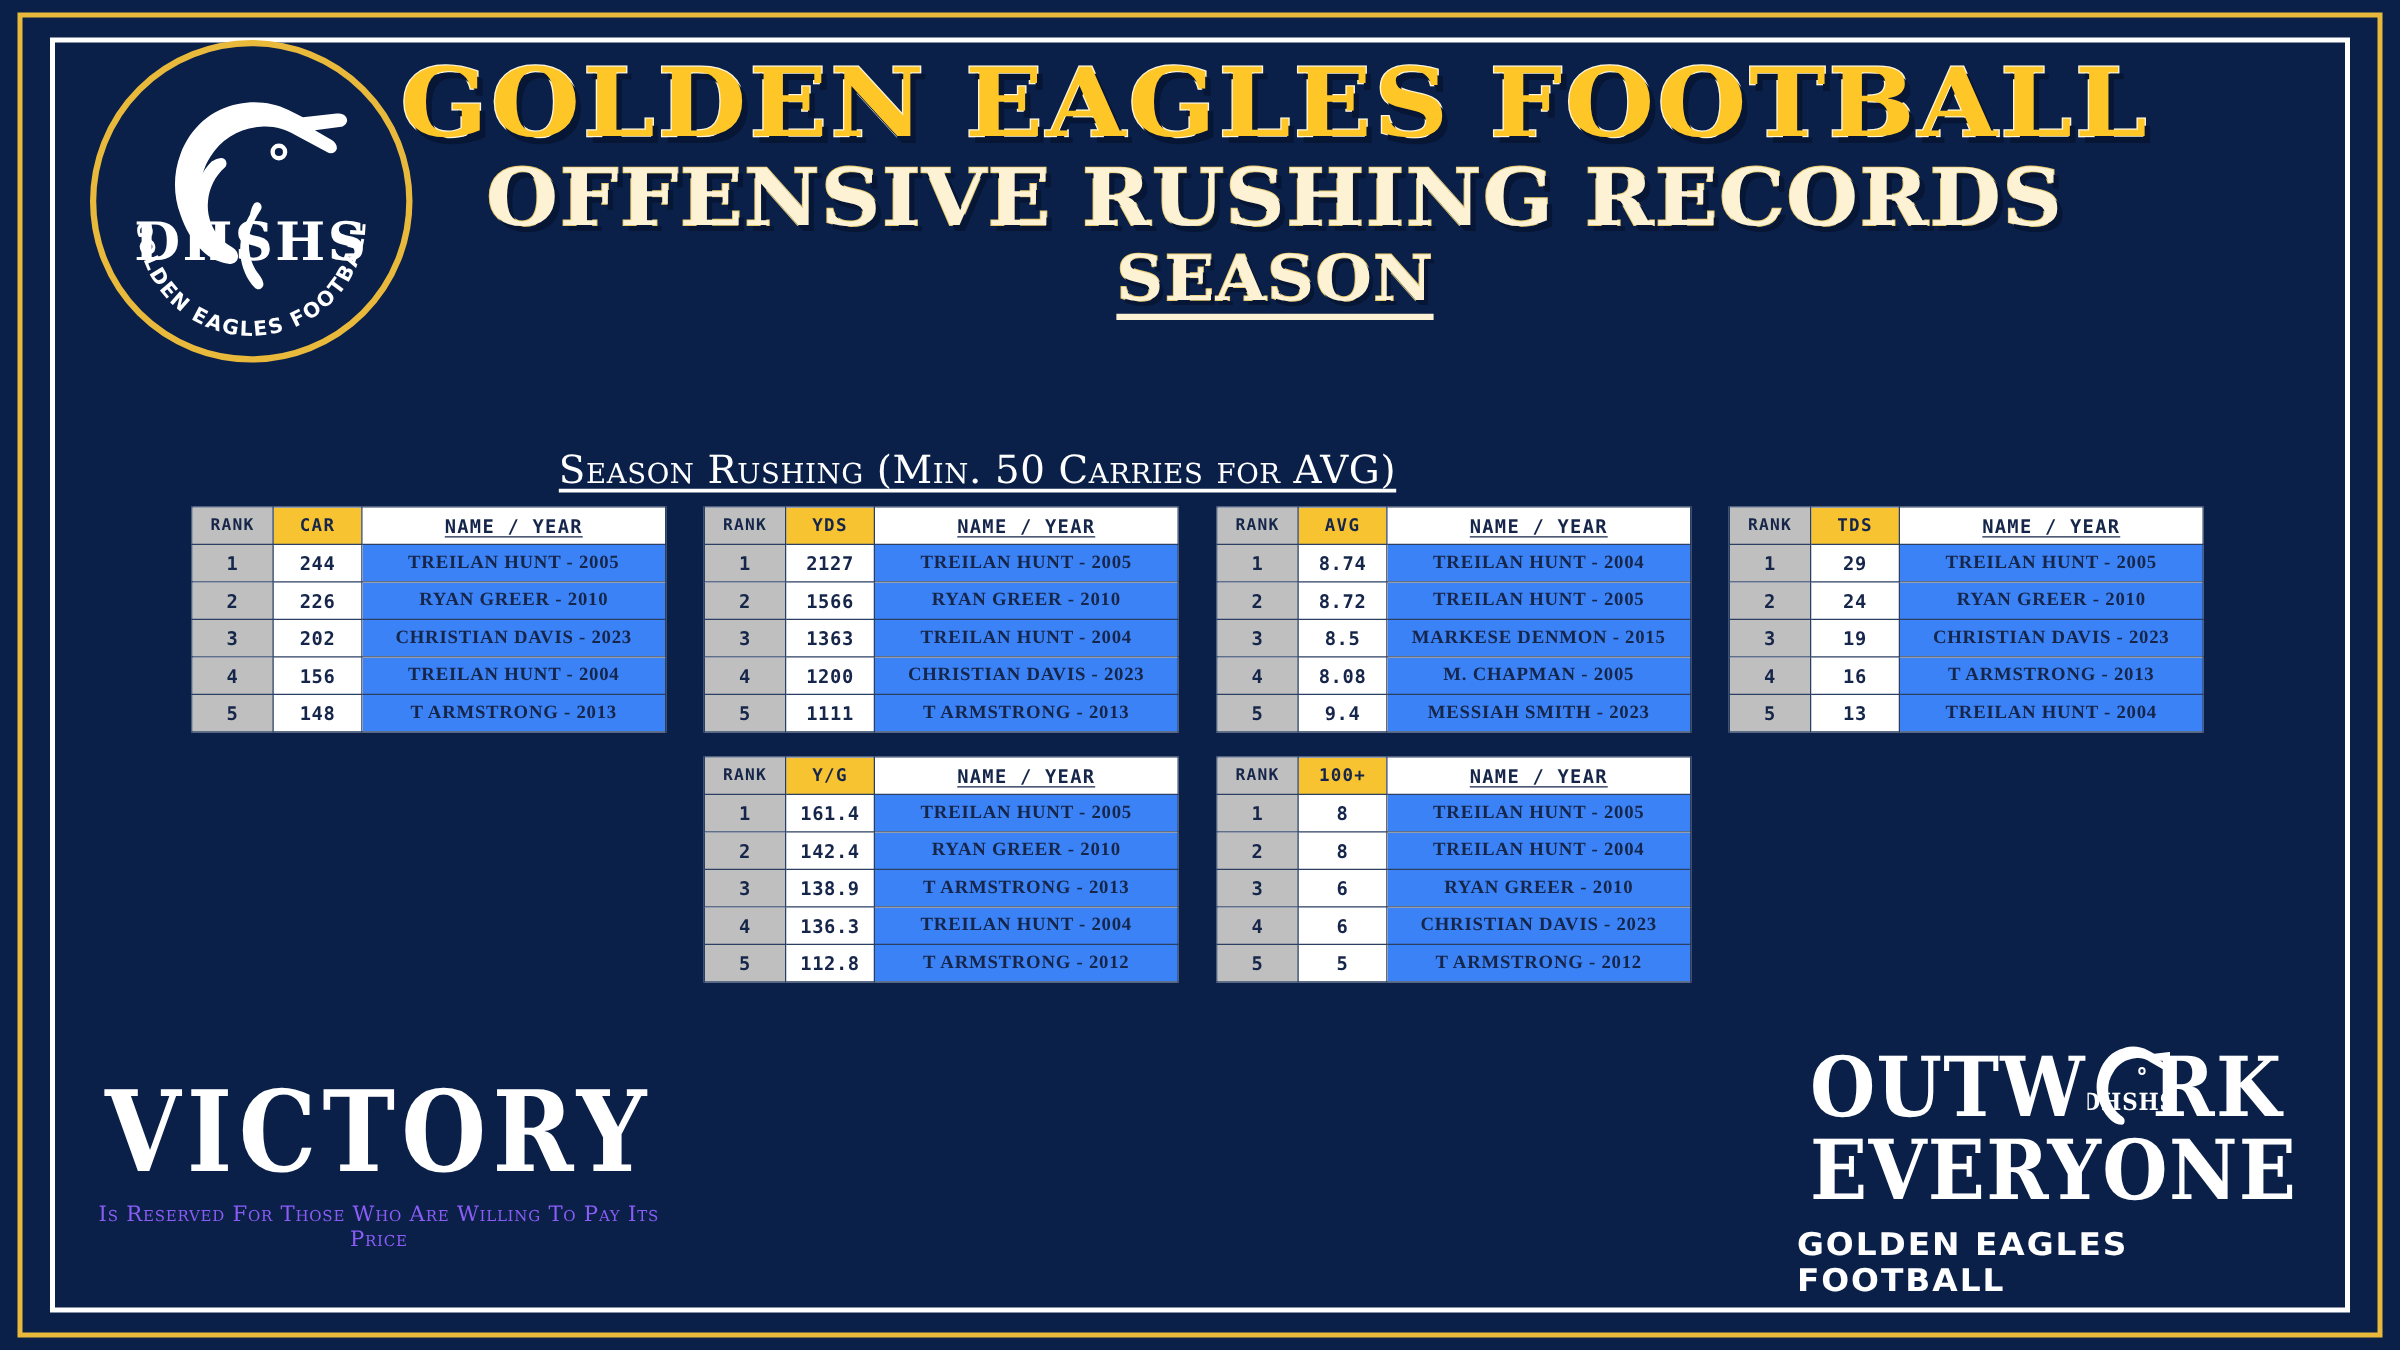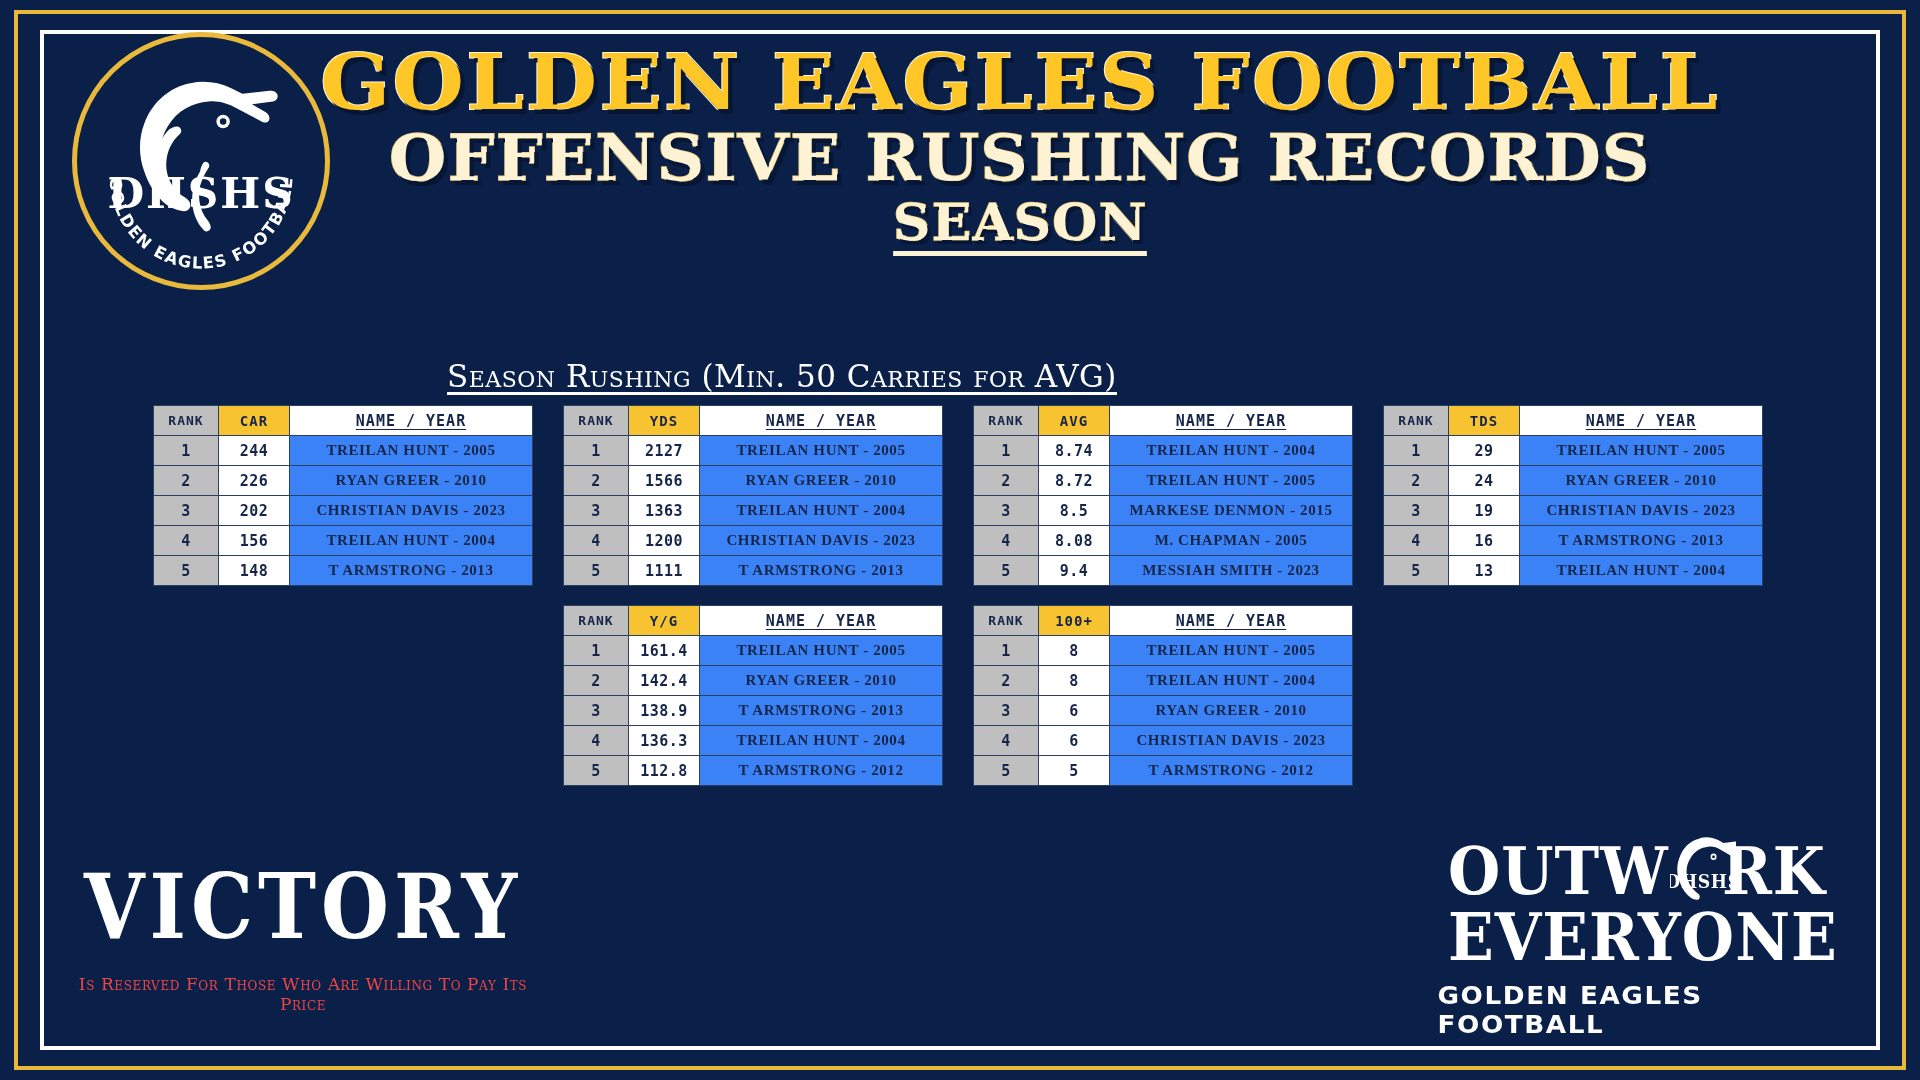--- a/index.html
+++ b/index.html
@@ -163,25 +163,25 @@
     font-weight:bold;
     font-size:78px;
     line-height:1;
     color:#ffffff;
     letter-spacing:5px;
     transform:scaleY(1.15);
     transform-origin:top center;
     display:block;
   }
   .victory-sub {
-    margin-top:34px;
+    margin-top:22px;
     font-family:"DejaVu Serif", serif;
     font-size:17px;
     font-variant:small-caps;
-    color:#ef4444;
+    color:#8b5cf6;
     letter-spacing:0.6px;
   }
 
   
   .outwork {
     position:absolute;
     right:52px; top:838px;
     width:420px;
     text-align:left;
   }

